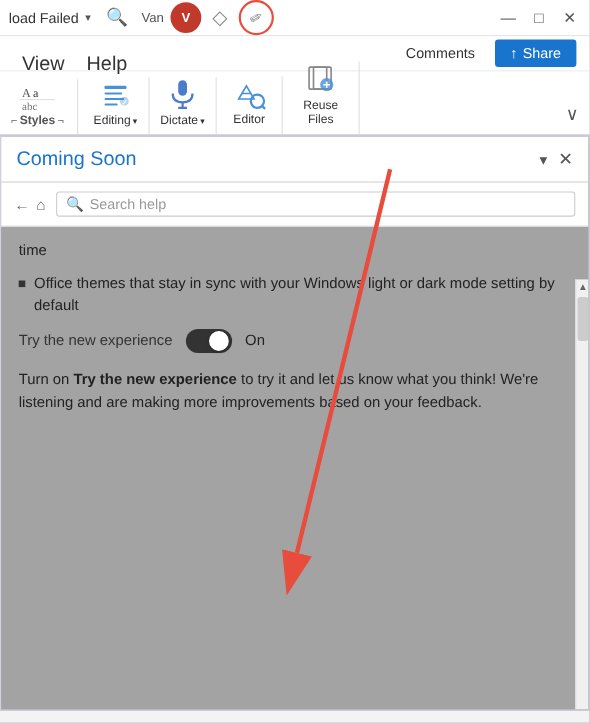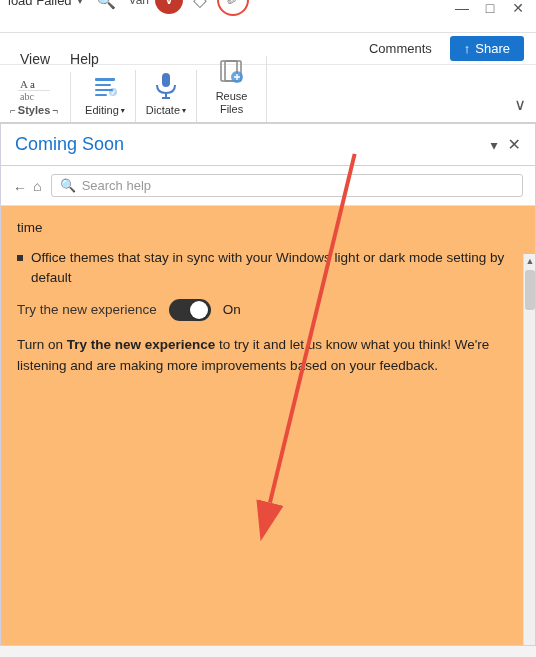--- a/index.html
+++ b/index.html
@@ -10,21 +10,21 @@
       height: 657px;
       overflow: hidden;
       position: relative;
     }
 
     
     .title-bar {
       background: #fff;
       height: 28px;
       display: flex;
-      align-items: flex-end;
+      align-items: center;
       padding: 16px 8px;
       border-bottom: 1px solid #e0e0e0;
       gap: 6px;
     }
     .title-bar-left {
       display: flex;
       align-items: center;
       gap: 6px;
       flex: 1;
     }
@@ -103,21 +103,21 @@
     .menu-bar {
       background: #fff;
       height: 32px;
       display: flex;
       align-items: center;
       padding: 0 12px;
       gap: 4px;
       border-bottom: 1px solid #e8e8e8;
     }
     .menu-item {
-      font-size: 14px;
+      font-size: 18px;
       color: #333;
       padding: 4px 8px;
       cursor: pointer;
       border-radius: 3px;
       margin-top: 20px;
     }
     .menu-right {
       margin-left: auto;
       display: flex;
       align-items: center;
@@ -215,21 +215,21 @@
       padding-bottom: 8px;
     }
     .ribbon-collapse-btn {
       font-size: 16px;
       color: #555;
       cursor: pointer;
     }
 
     
     .panel {
-      background: #fdba74;
+      background: #a3a3a3;
       border: 1px solid #d0d0e0;
       margin: 0;
       height: calc(657px - 44px - 32px - 58px);
       overflow: hidden;
       position: relative;
     }
     .panel-header {
       background: #fff;
       border-bottom: 1px solid #d0d0d0;
       padding: 10px 14px 10px 14px;
@@ -498,20 +498,31 @@
         <line x1="14" y1="22" x2="14" y2="27" stroke="#4a7cc7" stroke-width="2"></line>
         <line x1="10" y1="27" x2="18" y2="27" stroke="#4a7cc7" stroke-width="2"></line>
       </svg>
     </div>
     <div class="ribbon-label-with-arrow">
       <span>Dictate</span>
       <span class="ribbon-arrow">▾</span>
     </div>
   </div>
 
+  <div class="ribbon-group">
+    <div class="ribbon-icon">
+      <svg width="30" height="30" viewBox="0 0 30 30">
+        <path d="M5 20 L12 8 L19 20 Z" stroke="#4a90d9" stroke-width="1.5" fill="none"></path>
+        <path d="M8 15 L16 15" stroke="#4a90d9" stroke-width="1.5"></path>
+        <circle cx="22" cy="22" r="6" fill="none" stroke="#4a90d9" stroke-width="2"></circle>
+        <line x1="26" y1="26" x2="29" y2="29" stroke="#4a90d9" stroke-width="2"></line>
+      </svg>
+    </div>
+    <span class="ribbon-label">Editor</span>
+  </div>
 
   <div class="ribbon-group" style="min-width:70px; overflow:hidden;">
     <div class="ribbon-icon">
       <svg width="30" height="30" viewBox="0 0 30 30">
         <rect x="4" y="4" width="16" height="20" rx="1" fill="none" stroke="#888" stroke-width="1.5"></rect>
         <rect x="8" y="4" width="16" height="20" rx="1" fill="none" stroke="#888" stroke-width="1.5"></rect>
         <circle cx="20" cy="20" r="6" fill="#4a90d9" opacity="0.8"></circle>
         <line x1="17" y1="20" x2="23" y2="20" stroke="white" stroke-width="1.5"></line>
         <line x1="20" y1="17" x2="20" y2="23" stroke="white" stroke-width="1.5"></line>
       </svg>

